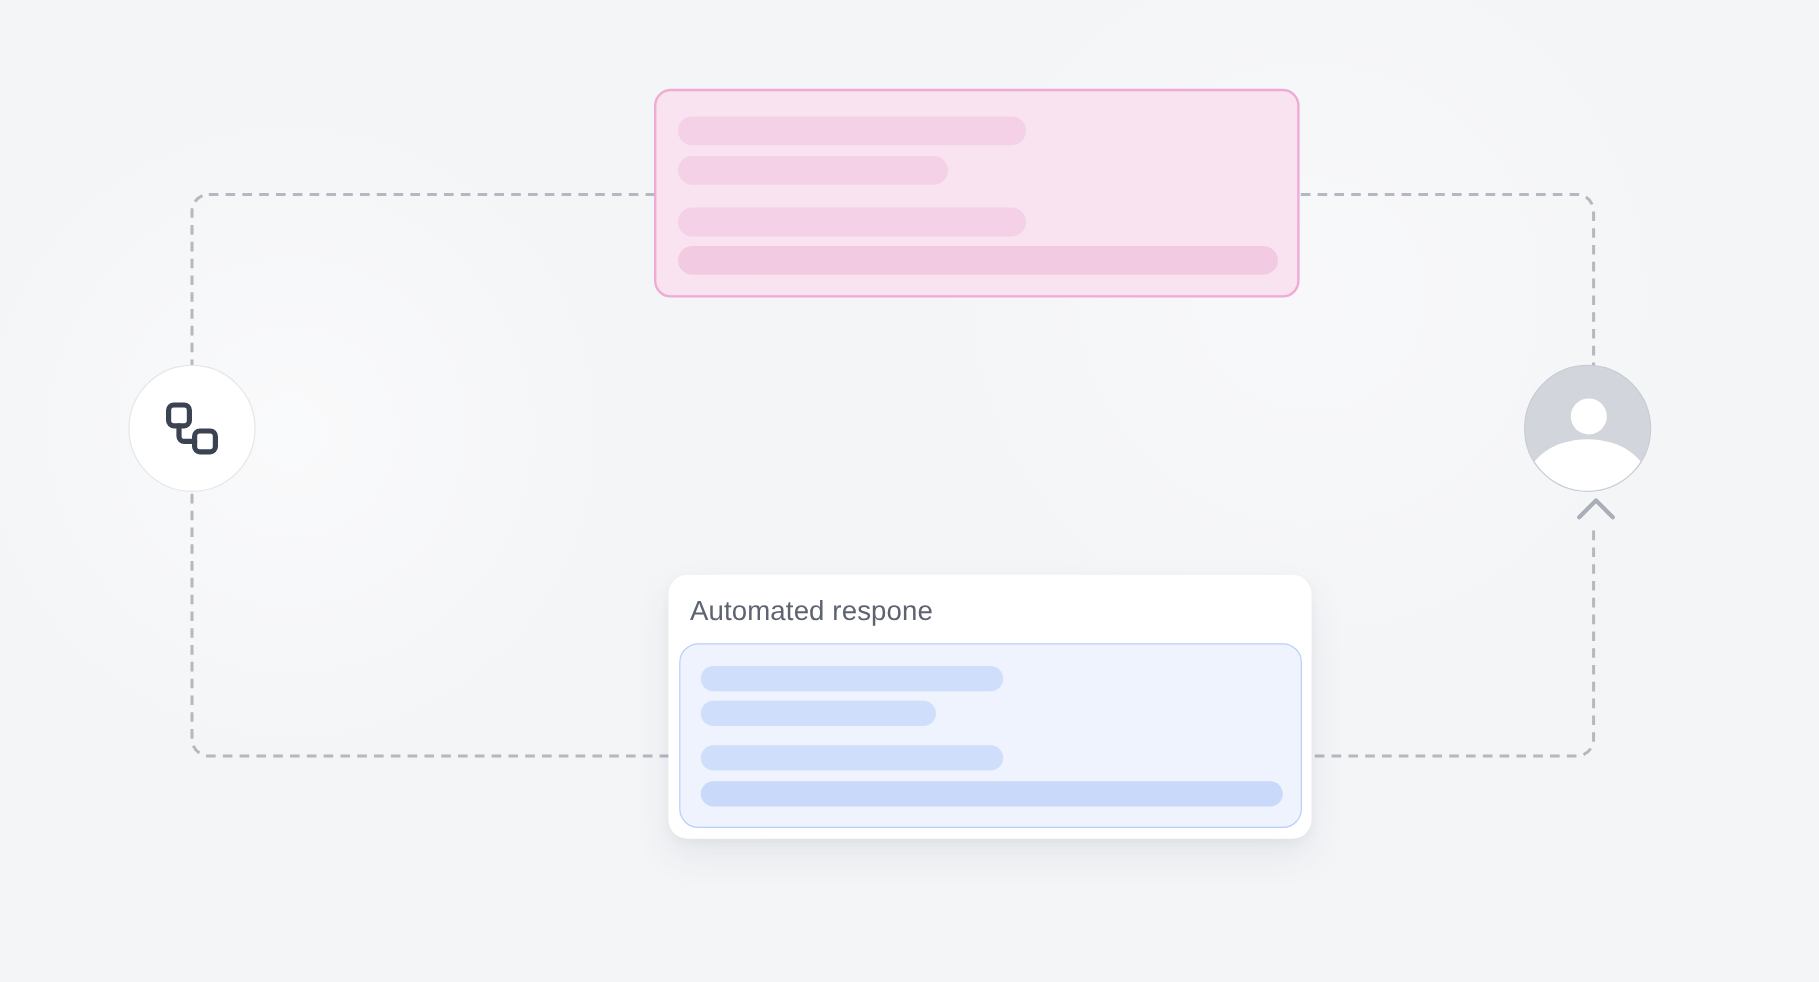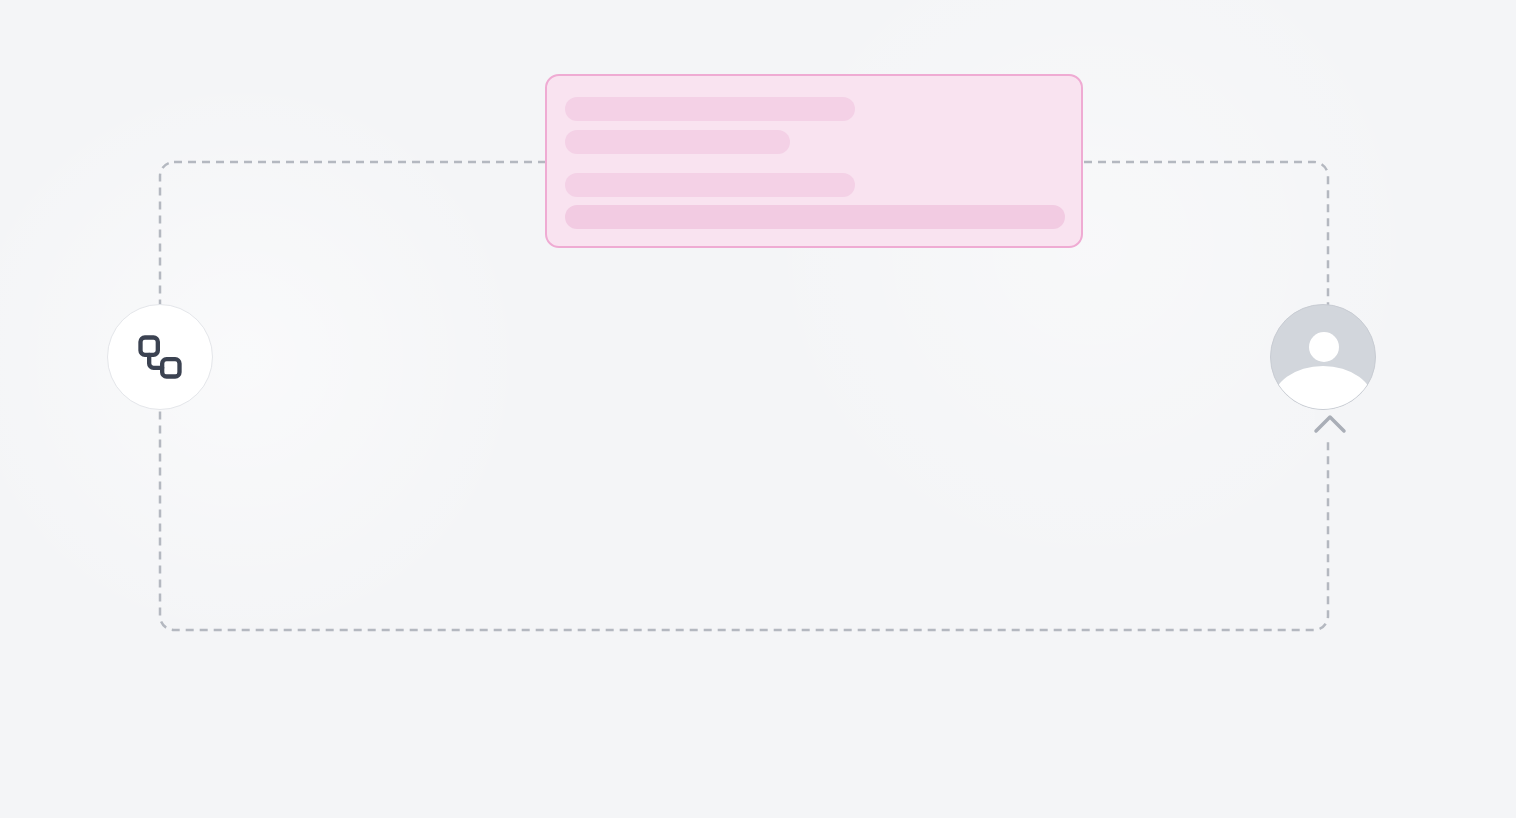--- a/index.html
+++ b/index.html
@@ -164,14 +164,25 @@
     </svg>
   </div>
 
   <div class="avatar">
     <div class="person">
       <div class="head"></div>
       <div class="body"></div>
     </div>
   </div>
 
+  <div class="response-card">
+    <div class="response-title">Automated respone</div>
+    <div class="response-bubble">
+      <div class="skeleton-col">
+          <div class="skeleton-bar" style="width: 252px; height: 21px; margin-top: 18px; background: rgb(207, 222, 250);"></div>
+          <div class="skeleton-bar" style="width: 196px; height: 21px; margin-top: 8px; background: rgb(207, 222, 250);"></div>
+          <div class="skeleton-bar" style="width: 252px; height: 21px; margin-top: 16px; background: rgb(207, 222, 250);"></div>
+          <div class="skeleton-bar" style="width: 485px; height: 21px; margin-top: 9px; background: rgb(200, 217, 249);"></div>
+        </div>
+    </div>
+  </div>
 
 </div>
 
 </body></html>

